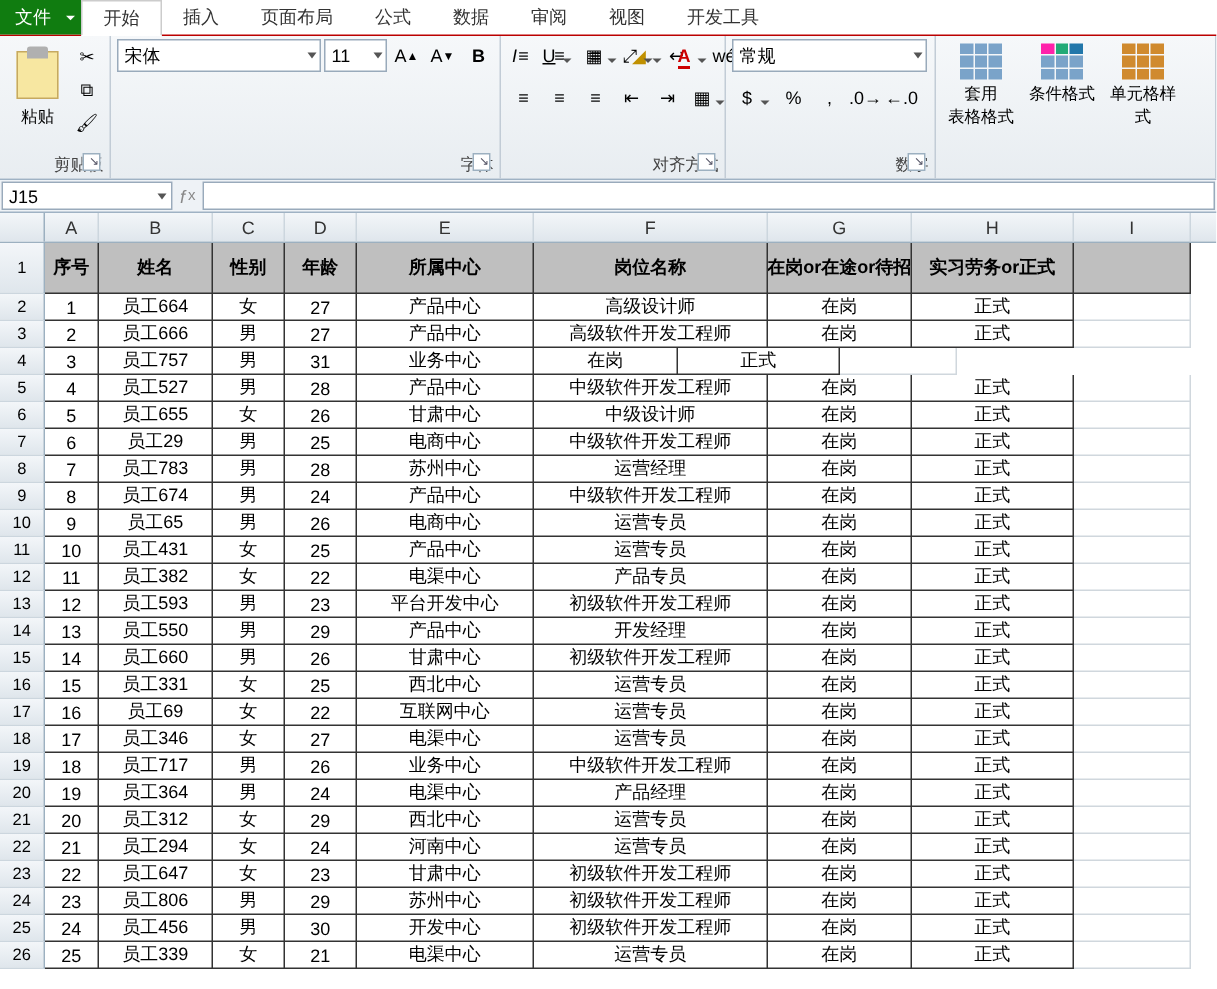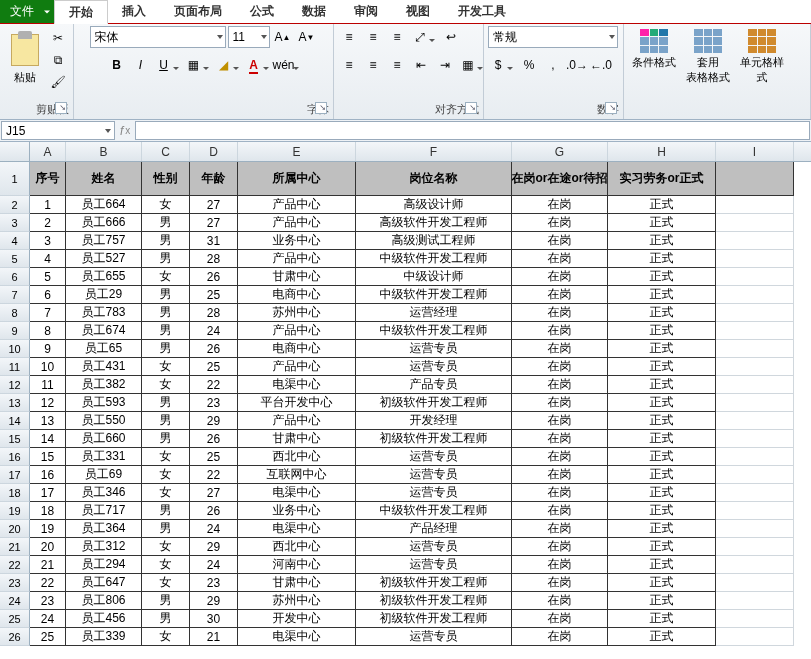--- a/index.html
+++ b/index.html
@@ -71,21 +71,21 @@
 .cA{width:36px;} .cB{width:76px;} .cC{width:48px;} .cD{width:48px;}
 .cE{width:118px;} .cF{width:156px;} .cG{width:96px;} .cH{width:108px;} .cI{width:78px;}
 </style>
 </head>
 <body>
 
 <div class="tab-strip">
   <div class="tab-file">
       <span>文件</span>
     </div>
-  <div id="tabs-holder" style="display: flex; font-weight: bold;">
+  <div id="tabs-holder" style="display: flex;">
       <div class="tab active">开始</div>
       <div class="tab">插入</div>
       <div class="tab">页面布局</div>
       <div class="tab">公式</div>
       <div class="tab">数据</div>
       <div class="tab">审阅</div>
       <div class="tab">视图</div>
       <div class="tab">开发工具</div>
     </div>
 </div>
@@ -107,21 +107,21 @@
           </div>
         <div class="mini">
             <span>🖌</span>
           </div>
       </div>
     </div>
     <div class="group-label"><span>剪贴板</span><div class="launcher">↘</div></div>
   </div>
 
   <div class="group" style="width:260px">
-    <div class="group-body" style="flex-direction:column;align-items:center">
+    <div class="group-body" style="align-items:flex-start">
       <div class="font-row">
         <div class="combo" style="width:136px">
             <span>宋体</span>
             <span class="dd"></span>
           </div>
         <div class="combo" style="width:42px">
             <span>11</span>
             <span class="dd"></span>
           </div>
         <div class="icon-btn">A<sup style="font-size:8px">▲</sup></div>
@@ -190,47 +190,47 @@
         <div class="icon-btn">.0→</div>
         <div class="icon-btn">←.0</div>
       </div>
     </div>
     <div class="group-label"><span>数字</span><div class="launcher">↘</div></div>
   </div>
 
   <div class="group" style="flex:1">
     <div class="group-body">
       <div class="style-btn">
-        <div class="grid-icon g2">
-            <div></div>
-            <div></div>
-            <div></div>
-            <div></div>
-            <div></div>
-            <div></div>
-            <div></div>
-            <div></div>
-            <div></div>
-          </div>
-        <span>条件格式</span>
-      </div>
-      <div class="style-btn">
         <div class="grid-icon">
             <div></div>
             <div></div>
             <div></div>
             <div></div>
             <div></div>
             <div></div>
             <div></div>
             <div></div>
             <div></div>
           </div>
         <span style="white-space:pre-line">套用
 表格格式</span>
+      </div>
+      <div class="style-btn">
+        <div class="grid-icon g2">
+            <div></div>
+            <div></div>
+            <div></div>
+            <div></div>
+            <div></div>
+            <div></div>
+            <div></div>
+            <div></div>
+            <div></div>
+          </div>
+        <span>条件格式</span>
       </div>
       <div class="style-btn">
         <div class="grid-icon g3">
             <div></div>
             <div></div>
             <div></div>
             <div></div>
             <div></div>
             <div></div>
             <div></div>
@@ -305,21 +305,20 @@
         <div class="cell cH">正式</div>
         <div class="cell cI" style="border-right: 1px solid rgb(208, 215, 221); border-bottom: 1px solid rgb(208, 215, 221);"></div>
       </div>
       <div class="row data">
         <div class="rowh">4</div>
         <div class="cell cA">3</div>
         <div class="cell cB">员工757</div>
         <div class="cell cC">男</div>
         <div class="cell cD">31</div>
         <div class="cell cE">业务中心</div>
-        <div class="cell cF">高级测试工程师</div>
         <div class="cell cG">在岗</div>
         <div class="cell cH">正式</div>
         <div class="cell cI" style="border-right: 1px solid rgb(208, 215, 221); border-bottom: 1px solid rgb(208, 215, 221);"></div>
       </div>
       <div class="row data">
         <div class="rowh">5</div>
         <div class="cell cA">4</div>
         <div class="cell cB">员工527</div>
         <div class="cell cC">男</div>
         <div class="cell cD">28</div>

